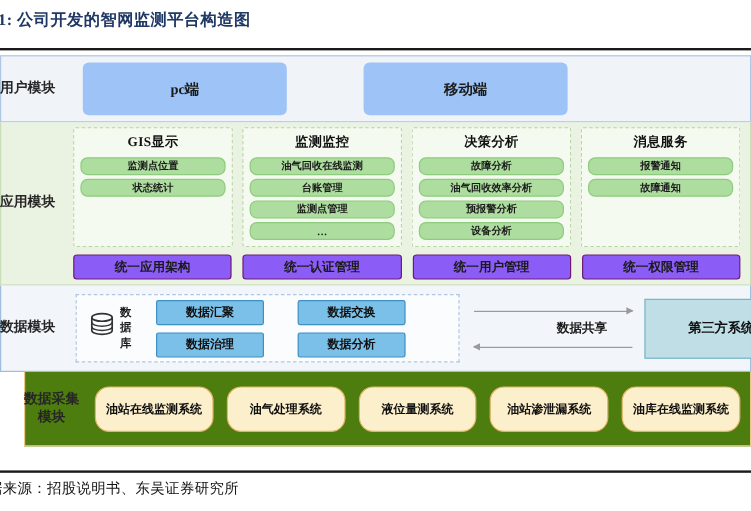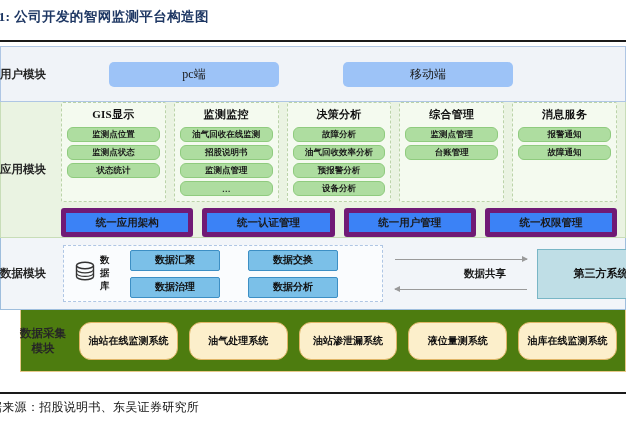--- a/index.html
+++ b/index.html
@@ -36,28 +36,28 @@
     text-align:center;
     font-size:11.5px;font-weight:bold;color:#262626;
     line-height:1.25;
     margin-left:-14px;
     white-space:pre-line;
   }
   .band-body{flex:1 1 auto;position:relative;height:100%;display:flex;align-items:center;}
 
   
   .band-user{
-    height:56px;background:#F0F3F8;border:1px solid #AFC6E4;gap:40px;
+    height:56px;background:#F0F3F8;border:1px solid #AFC6E4;
   }
   .user-btns{display:flex;align-items:center;gap:64px;padding-left:10px;}
   .btn-blue{
-    width:170px;height:25px;border-radius:5px;
+    width:170px;height:44px;border-radius:5px;
     background:#9DC3F7;
     display:flex;align-items:center;justify-content:center;
-    font-size:12px;font-weight:normal;color:#1a1a1a;
+    font-size:12px;font-weight:bold;color:#1a1a1a;
   }
 
   
   .band-app{
     height:136px;background:#EAF3E2;border:1px solid #C8DDB8;border-top:none;
     align-items:stretch;
   }
   .band-app .band-label{display:flex;align-items:center;justify-content:center;}
   .app-inner{display:flex;flex-direction:column;width:100%;padding:7px 8px 7px 2px;box-sizing:border-box;}
   .app-cols{display:flex;gap:8px;flex:1 1 auto;}
@@ -77,21 +77,21 @@
     width:100%;box-sizing:border-box;
     height:15px;border-radius:6px;
     background:#AEDDA0;border:1px solid #8FCB7E;
     display:flex;align-items:center;justify-content:center;
     font-size:8.5px;font-weight:bold;color:#1a1a1a;
     white-space:nowrap;
   }
   .app-foot{display:flex;gap:9px;margin-top:6px;}
   .bar-green{
     flex:1 1 0;height:19px;border-radius:3px;
-    background:#3b82f6;border:5px solid #701a75;
+    background:#8b5cf6;border:1px solid #701a75;
     display:flex;align-items:center;justify-content:center;
     font-size:10.5px;font-weight:bold;color:#1a1a1a;
   }
 
   
   .band-data{
     height:72px;background:#F2F5F9;border:1px solid #9FBEDD;border-top:none;
   }
   .data-inner{display:flex;align-items:center;width:100%;height:100%;padding:0 6px 0 0;box-sizing:border-box;}
   .data-box{
@@ -177,45 +177,39 @@
 
     <div class="band band-app">
       <div class="band-label">应用模块</div>
       <div class="band-body">
         <div class="app-inner">
           <div class="app-cols">
 
             <div class="app-col">
               <div class="app-col-title">GIS显示</div>
               <div class="pill-green">监测点位置</div>
-              <div class="pill-green">监测点状态</div>
               <div class="pill-green">状态统计</div>
             </div>
 
             <div class="app-col">
               <div class="app-col-title">监测监控</div>
               <div class="pill-green">油气回收在线监测</div>
-              <div class="pill-green">招股说明书</div>
+              <div class="pill-green">台账管理</div>
               <div class="pill-green">监测点管理</div>
               <div class="pill-green">…</div>
             </div>
 
             <div class="app-col">
               <div class="app-col-title">决策分析</div>
               <div class="pill-green">故障分析</div>
               <div class="pill-green">油气回收效率分析</div>
               <div class="pill-green">预报警分析</div>
               <div class="pill-green">设备分析</div>
             </div>
 
-            <div class="app-col">
-              <div class="app-col-title">综合管理</div>
-              <div class="pill-green">监测点管理</div>
-              <div class="pill-green">台账管理</div>
-            </div>
 
             <div class="app-col">
               <div class="app-col-title">消息服务</div>
               <div class="pill-green">报警通知</div>
               <div class="pill-green">故障通知</div>
             </div>
 
           </div>
 
           <div class="app-foot">
@@ -268,22 +262,22 @@
       </div>
     </div>
 
     <div class="band band-collect">
       <div class="band-label">数据采集
 模块</div>
       <div class="band-body">
         <div class="collect-inner">
           <div class="chip-cream">油站在线监测系统</div>
           <div class="chip-cream">油气处理系统</div>
+          <div class="chip-cream">液位量测系统</div>
           <div class="chip-cream">油站渗泄漏系统</div>
-          <div class="chip-cream">液位量测系统</div>
           <div class="chip-cream">油库在线监测系统</div>
         </div>
       </div>
     </div>
 
   </div>
 
   <div class="foot-rule"></div>
   <div class="foot-src">据来源：招股说明书、东吴证券研究所</div>
 

